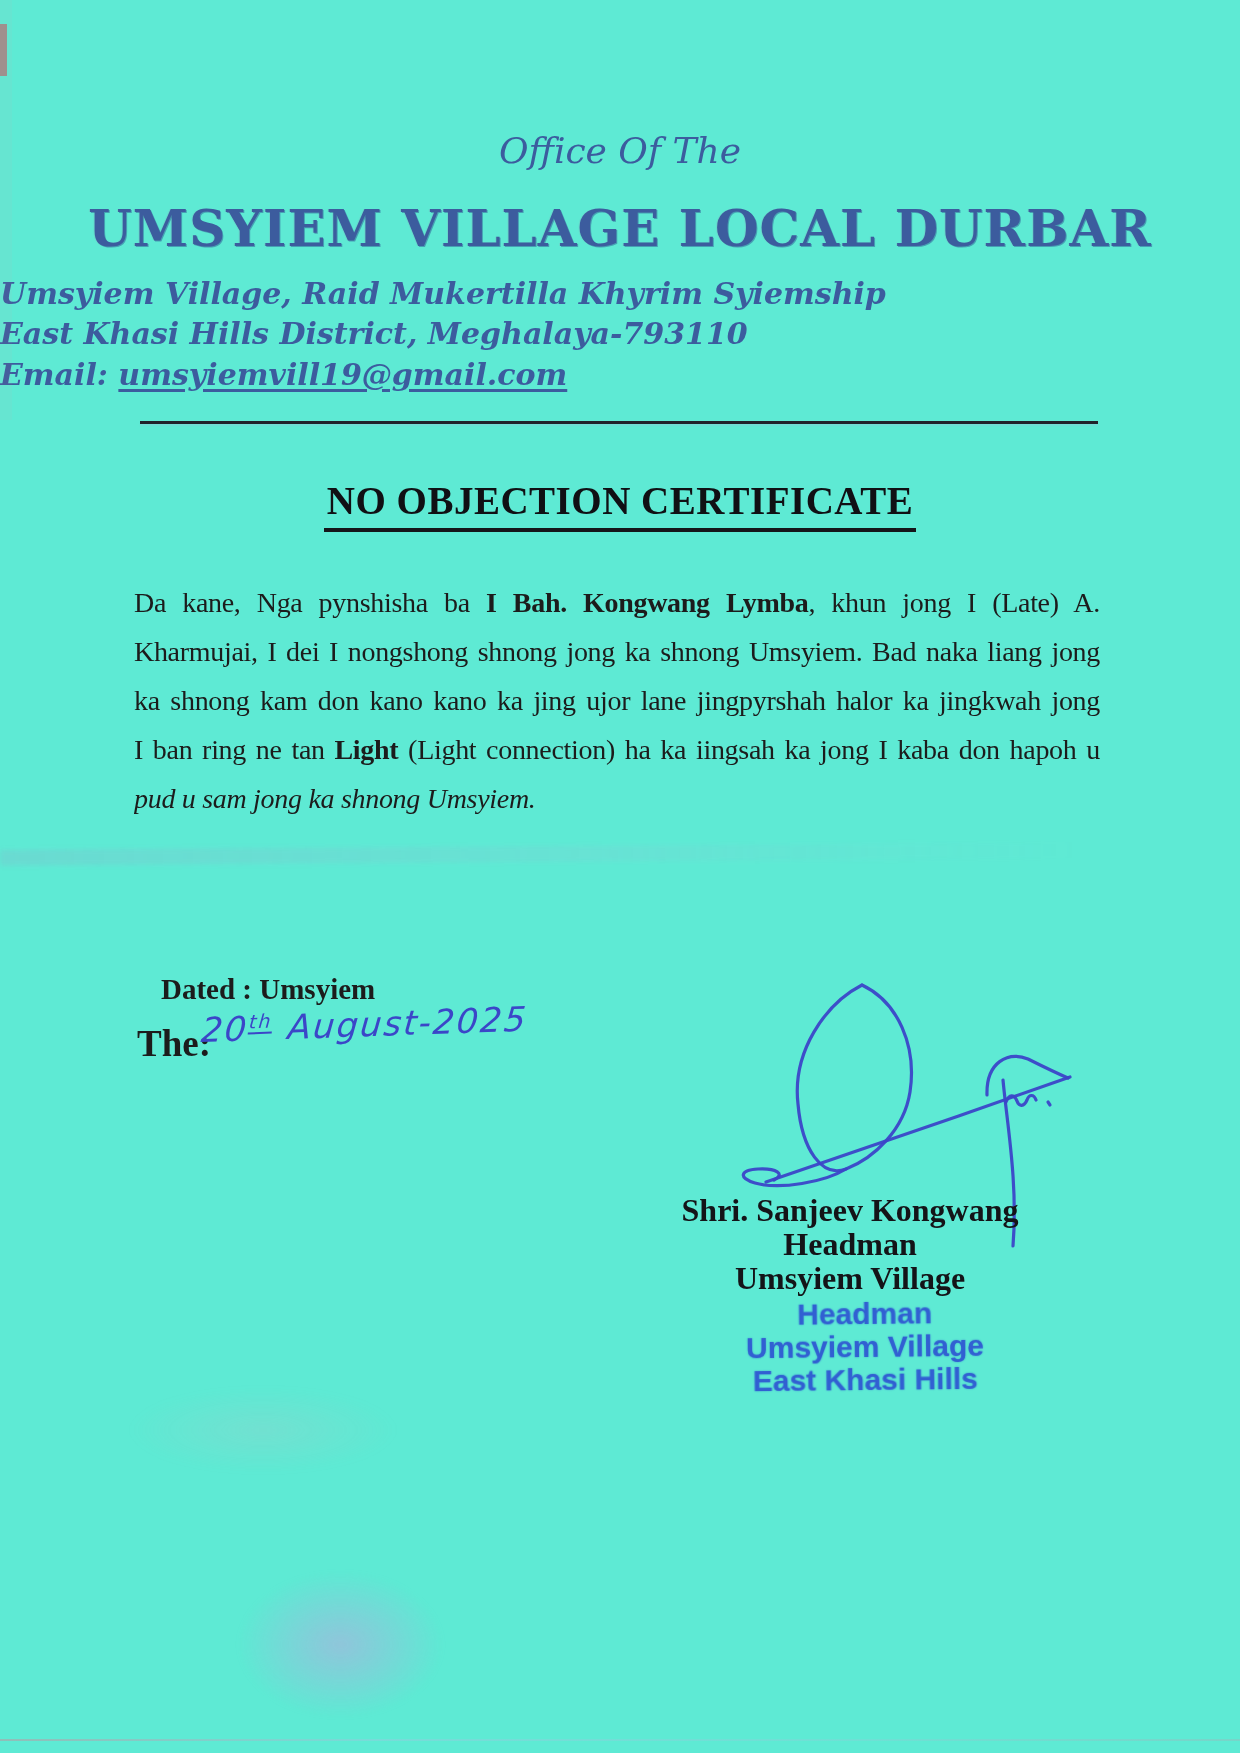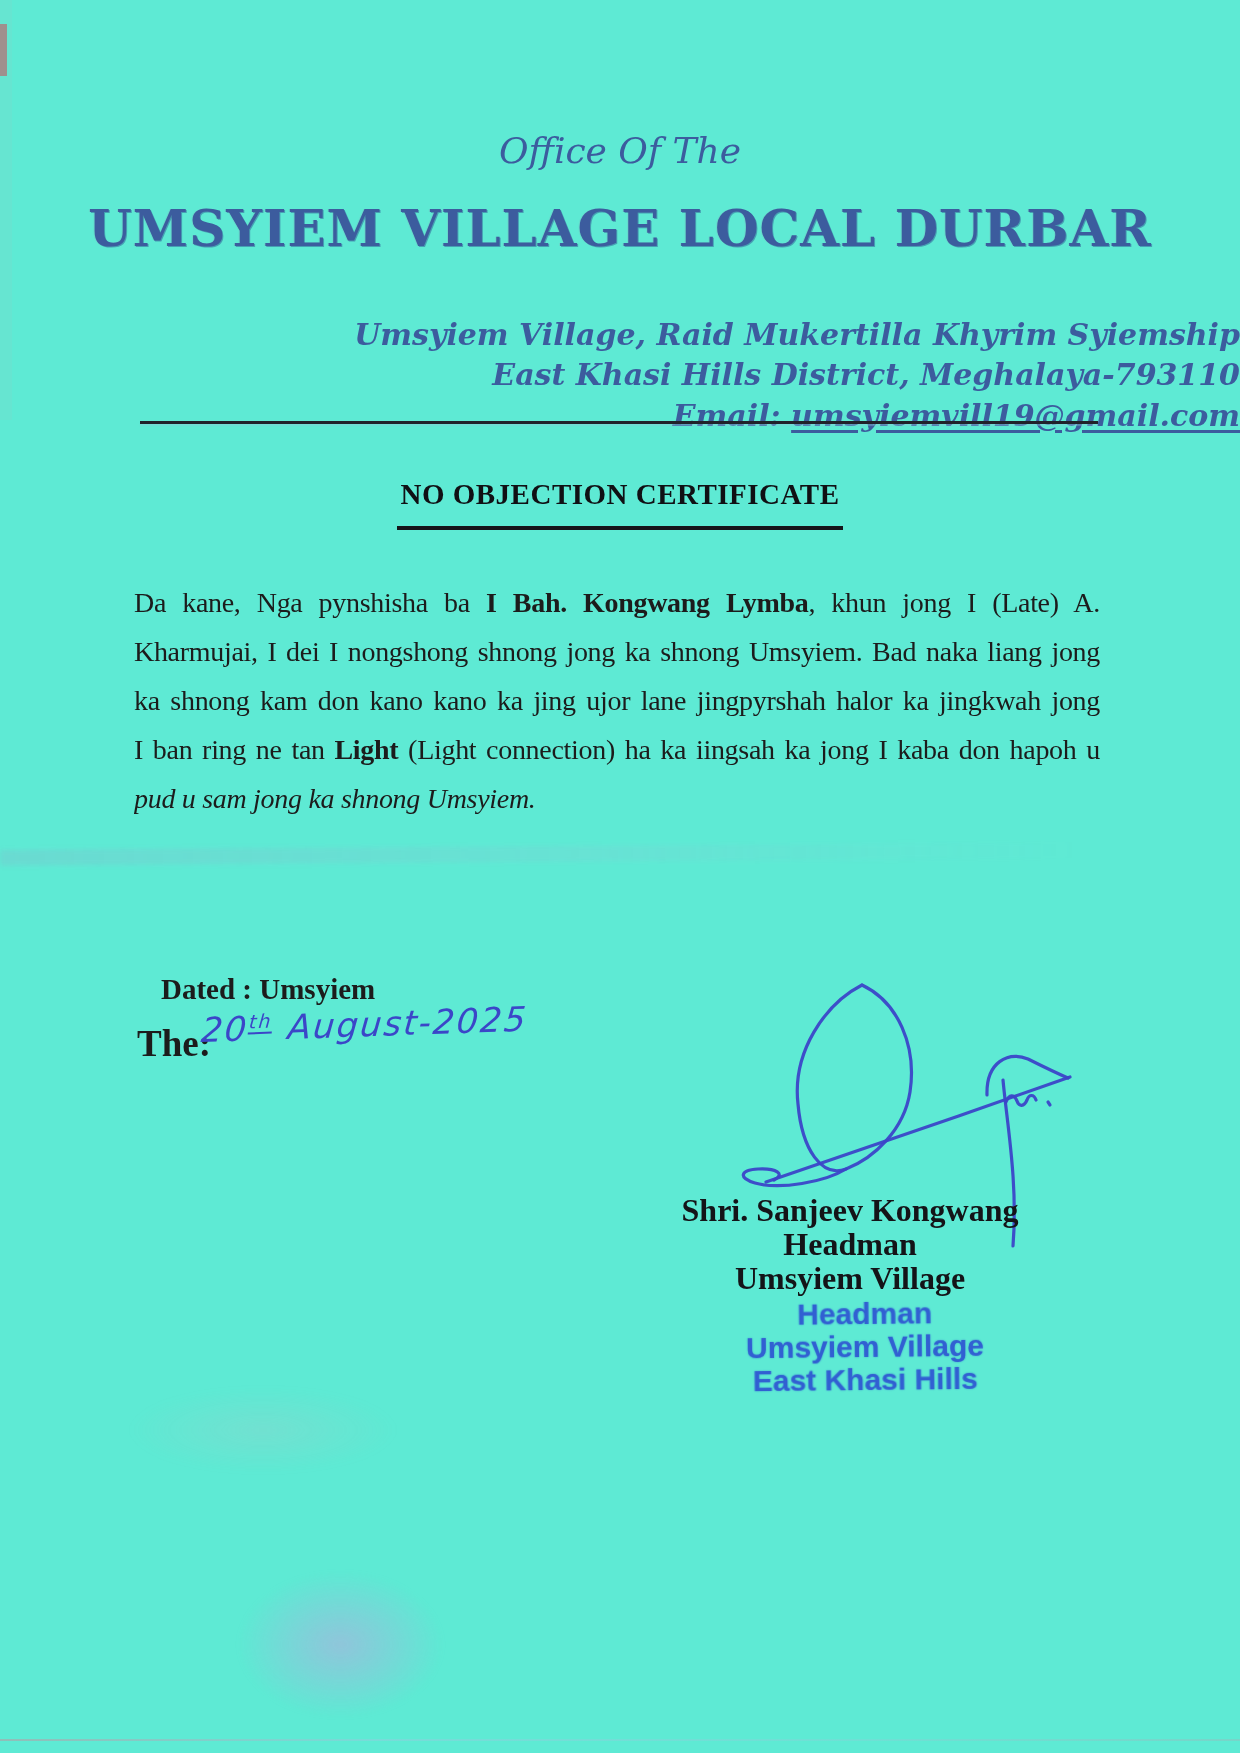--- a/index.html
+++ b/index.html
@@ -22,37 +22,37 @@
     color:var(--header-blue);
   }
   .org-name{
     position:absolute;top:199px;left:0;right:0;text-align:center;
     font-family:"DejaVu Serif",serif;font-weight:bold;font-size:50px;
     letter-spacing:1px;color:var(--header-blue);
     text-shadow:1px 1px 0 rgba(42,72,140,.45), -1px 0 0 rgba(180,80,140,.12);
     white-space:nowrap;
   }
   .addr{
-    position:absolute;left:0;right:0;text-align:right;
+    position:absolute;left:0;right:0;text-align:left;
     font-family:"DejaVu Serif",serif;font-weight:bold;font-style:italic;
-    font-size:30px;color:var(--header-blue);white-space:nowrap;margin-top:41px;
+    font-size:30px;color:var(--header-blue);white-space:nowrap;
   }
   .addr1{top:276px;}
   .addr2{top:316px;}
   .email-line{top:357px;}
   .email-addr{text-decoration:underline;text-decoration-thickness:2.5px;text-underline-offset:4px;}
   .rule{
     position:absolute;top:421px;left:140px;width:958px;height:3px;
     background:#20222a;box-shadow:0 2px 1px rgba(140,205,215,.4);
   }
   
   .doc-title-wrap{position:absolute;top:478px;left:0;right:0;text-align:center;}
   .doc-title{
-    display:inline-block;font-weight:bold;font-size:29px;letter-spacing:.5px;
-    color:#101014;border-bottom:4px solid #15151a;padding:0 3px 15px 3px;
+    display:inline-block;font-weight:bold;font-size:39px;letter-spacing:.5px;
+    color:#101014;border-bottom:4px solid #15151a;padding:0 3px 5px 3px;
   }
   
   .bline{
     position:absolute;left:134px;width:966px;height:47px;overflow:hidden;
     font-size:28px;letter-spacing:-.3px;color:var(--text-black);
     text-align:justify;line-height:46px;white-space:normal;
   }
   .bline.forced{text-align-last:justify;}
   .bline.lastline{text-align:left;text-align-last:left;font-style:italic;}
   .bline b{font-weight:bold;}

